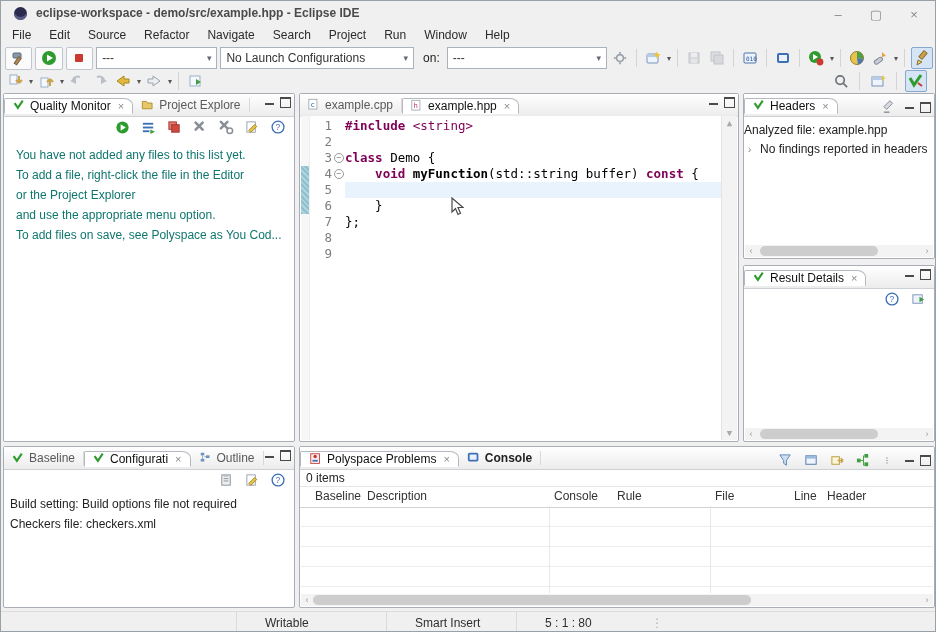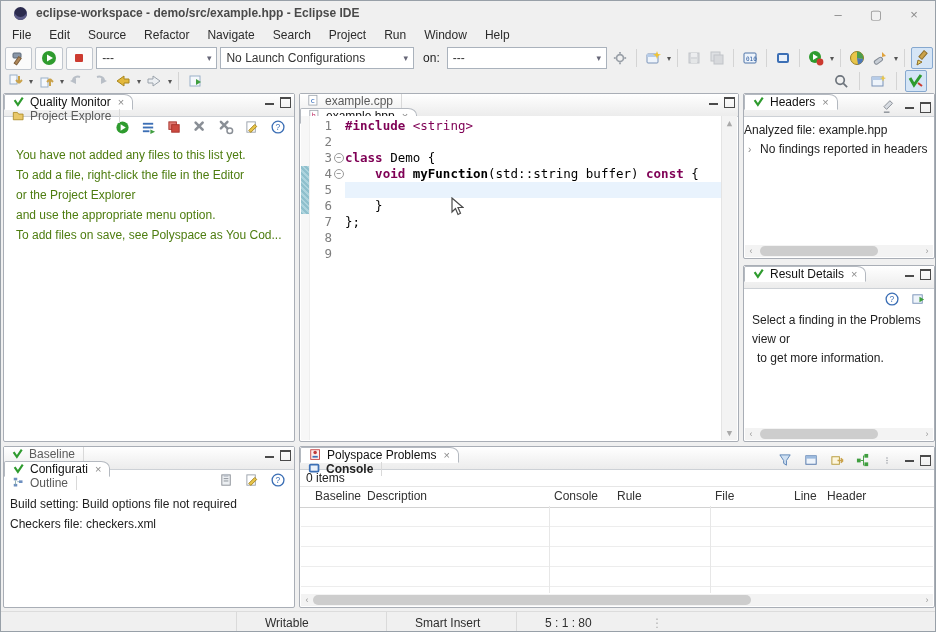--- a/index.html
+++ b/index.html
@@ -31,37 +31,37 @@
   .combo{height:20px;border:1px solid #aab2bc;background:#fff;display:flex;align-items:center;
     padding:0 5px;color:#333;position:relative;}
   .combo .cval{flex:1;overflow:hidden;white-space:nowrap;}
   .combo .carr{color:#667;font-size:9px;margin-left:6px;}
   .tsep{width:1px;height:18px;background:#d4d4d4;margin:0 3px;}
   .ddarr{font-size:8px;color:#555;margin-left:1px;}
   .on-label{margin:0 4px 0 6px;color:#222;}
 
   
   .panel{position:absolute;background:#fff;border:1px solid #a9aeb6;border-radius:2px;box-sizing:border-box;}
-  .ptabs{height:22px;display:flex;align-items:flex-start;background:linear-gradient(#ffffff,#ececec);
-    border-bottom:1px solid #cdd1d6;position:relative;flex-direction:column;}
+  .ptabs{height:22px;display:flex;align-items:center;background:linear-gradient(#ffffff,#ececec);
+    border-bottom:1px solid #cdd1d6;position:relative;}
   .tab{display:flex;align-items:center;gap:4px;padding:0 8px;color:#5a5a5a;
     border-right:1px solid #d9d9d9;white-space:nowrap;}
   .tab.active{background:#fff;color:#111;border:1px solid #b4b9c0;border-bottom:1px solid #fff;
     border-top-left-radius:2px;border-top-right-radius:9px 7px;margin-bottom:-1px;}
   .tab .x{color:#8a8a8a;font-size:11px;margin-left:3px;}
   .pctrl{position:absolute;right:3px;top:3px;display:flex;gap:6px;align-items:center;}
   .vtoolbar{height:20px;display:flex;justify-content:flex-end;align-items:center;gap:6px;padding-right:6px;}
 
   
   .gmin{display:inline-block;width:9px;height:3px;border-top:2px solid #4a4a4a;margin-top:5px;}
   .gmax{display:inline-block;width:9px;height:8px;border:1px solid #4a4a4a;border-top:2px solid #4a4a4a;}
 
   
   #quality-monitor{left:2px;top:92px;width:292px;height:349px;}
-  .qm-lines{padding:8px 8px 0 12px;line-height:20px;color:#4d7c0f;}
+  .qm-lines{padding:8px 8px 0 12px;line-height:20px;color:#0f766e;}
 
   
   #editor{left:298px;top:92px;width:440px;height:349px;}
   .ed-body{position:absolute;top:22px;bottom:1px;left:1px;right:1px;display:flex;
     font-family:"DejaVu Sans Mono",monospace;font-size:12.5px;background:#fff;overflow:hidden;}
   .marker-col{width:8px;background:#f7f7f7;position:relative;border-right:1px solid #eee;}
   .teal-bar{position:absolute;left:0;width:8px;
     background:repeating-linear-gradient(45deg,#8fc0cd 0 2px,#aed4de 2px 4px);}
   .code-col{flex:1;position:relative;padding-top:2px;}
   .code-row{display:flex;height:16px;line-height:16px;}
@@ -561,24 +561,20 @@
             <text x="4.8" y="11" font-size="9" fill="#3c6fb5" font-family="sans-serif">?</text>
           </svg>
         </span>
       <span class="tbtn">
           <svg width="15" height="15" viewBox="0 0 16 16">
             <rect x="2" y="3" width="10" height="9" fill="#eef4fb" stroke="#7a93b8"></rect>
             <polygon points="14,8 9,5 9,11" fill="#3f9e3f"></polygon>
           </svg>
         </span>
     </div>
-    <div class="rd-lines">
-      <div>Select a finding in the Problems view or</div>
-      <div style="padding-left:5px">to get more information.</div>
-    </div>
     <div class="hscroll">
       <span class="hs-arr">‹</span>
       <div class="hs-track">
           <div class="hs-thumb" style="left:2%;width:72%"></div>
         </div>
       <span class="hs-arr">›</span>
     </div>
   </div>
 
   <div class="panel" id="config-panel">

